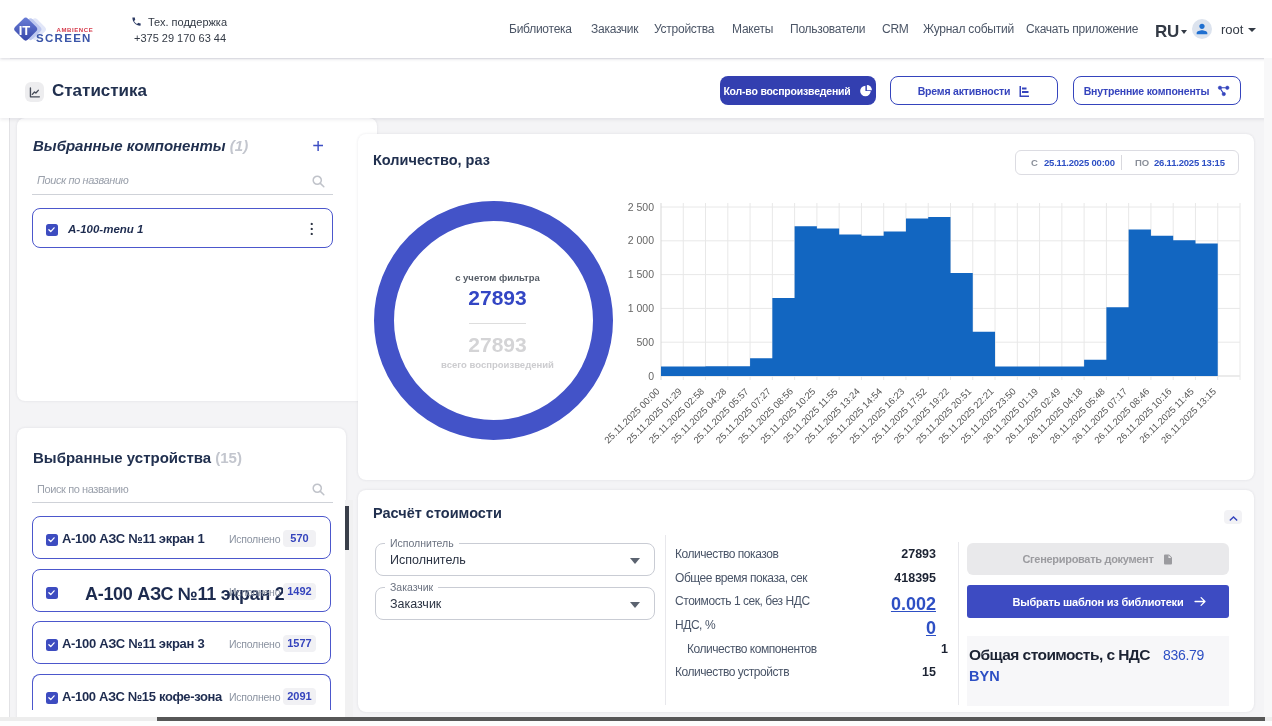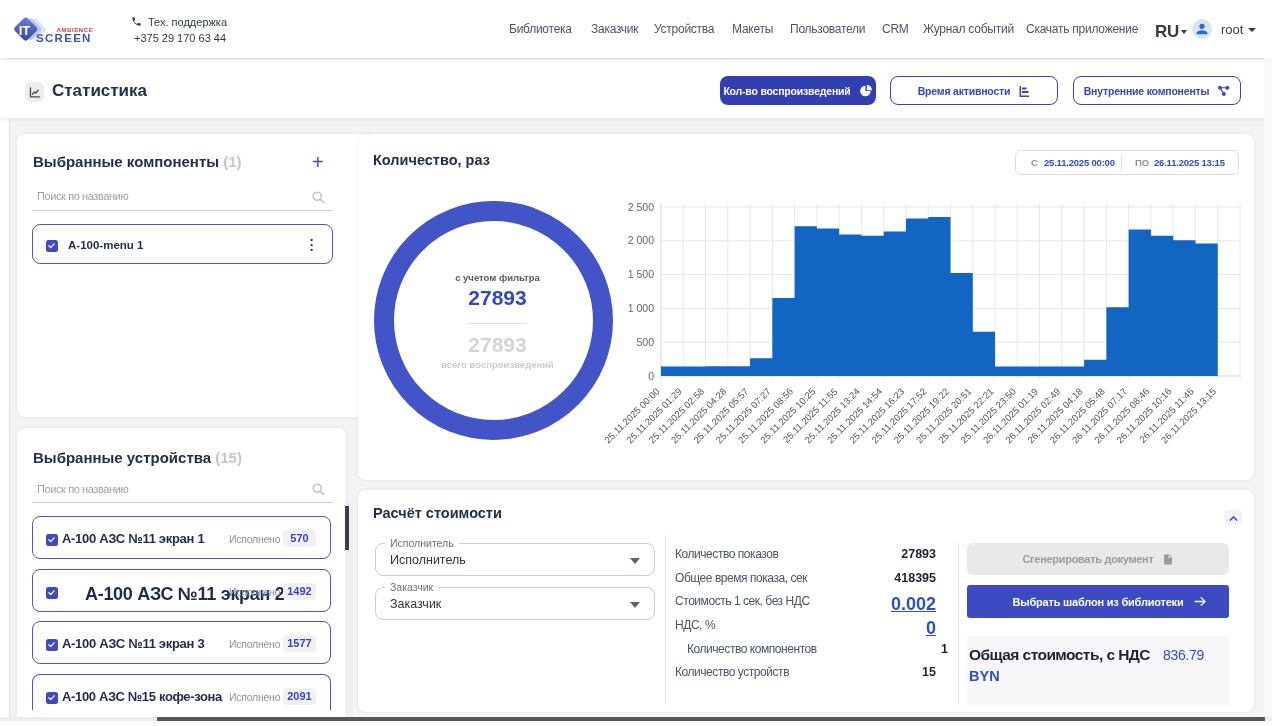--- a/index.html
+++ b/index.html
@@ -17,21 +17,21 @@
 .caret { display:inline-block; width:0; height:0; border-left:4px solid transparent; border-right:4px solid transparent; border-top:4px solid #333a45; vertical-align:middle; margin-left:5px; margin-bottom:2px; }
 
 #statsbar { position:absolute; left:0; top:59px; width:1272px; height:59px; background:#fff; box-shadow:0 2px 3px rgba(40,40,70,0.08); z-index:4; }
 #stat-title { position:absolute; left:52px; top:22px; font-size:17px; font-weight:bold; color:#21304f; }
 .tbtn { position:absolute; top:17px; height:29px; border-radius:8px; font-size:10.5px; letter-spacing:-0.2px; font-weight:bold; display:flex; align-items:center; justify-content:center; gap:8px; }
 #btn1 { left:720px; width:156px; background:#333fb0; color:#fff; }
 #btn2 { left:890px; width:168px; background:#fff; color:#3544bd; border:1px solid #3544bd; }
 #btn3 { left:1073px; width:168px; background:#fff; color:#3544bd; border:1px solid #3544bd; }
 
 .card { position:absolute; background:#fff; border-radius:8px; box-shadow:0 0 3px rgba(30,30,60,0.1); }
-#card-comp { left:17px; top:134px; width:360px; height:283px; }
+#card-comp { left:17px; top:118px; width:360px; height:283px;font-style:italic; }
 #card-dev  { left:17px; top:428px; width:329px; height:290px; border-bottom-left-radius:0; border-bottom-right-radius:0; }
 #card-chart{ left:358px; top:134px; width:896px; height:346px; }
 #card-calc { left:358px; top:490px; width:896px; height:222px; }
 .ctitle { font-weight:bold; font-size:15px; color:#21304f; white-space:nowrap; }
 .cnt { color:#c3c6ce; font-weight:bold; }
 .search-ph { position:absolute; font-size:11px; letter-spacing:-0.4px; color:#9aa0ab; }
 .search-line { position:absolute; height:1px; background:#cfd2d8; }
 .mag { position:absolute; width:15px; height:15px; }
 .itemcard { position:absolute; border:1px solid #4c57cc; border-radius:8px; background:#fff; }
 .cb { position:absolute; width:11.5px; height:11.5px; background:#3d4cc0; border-radius:2.5px; }

